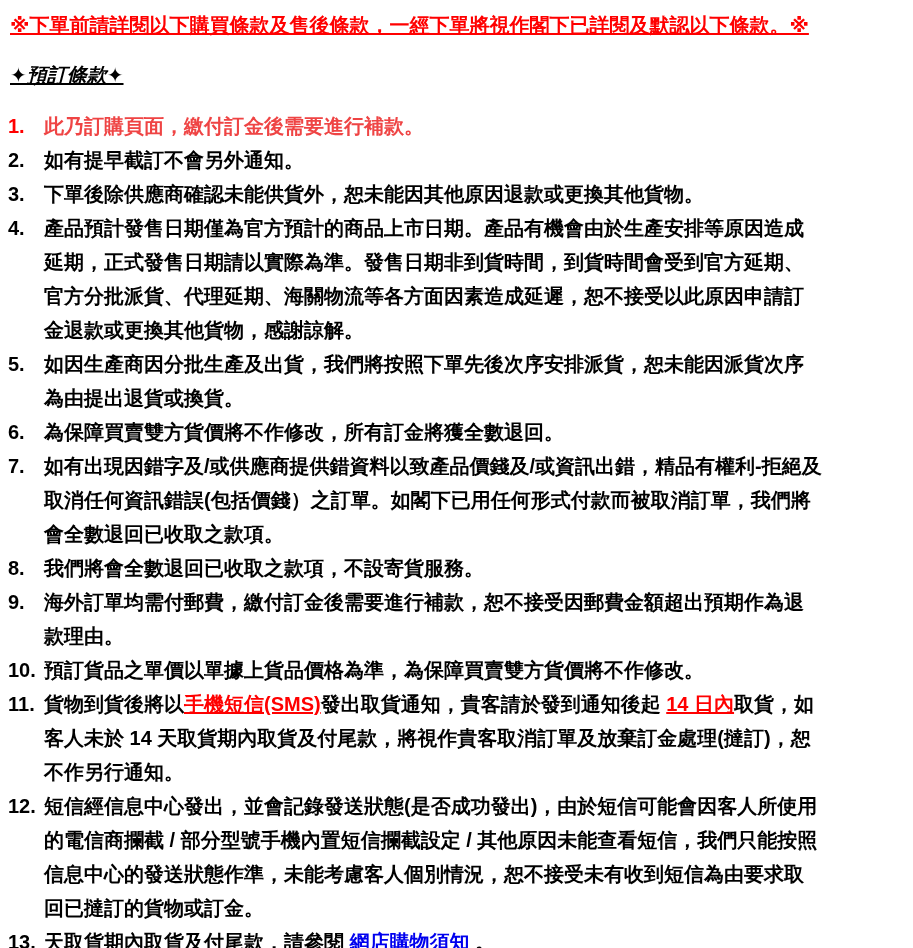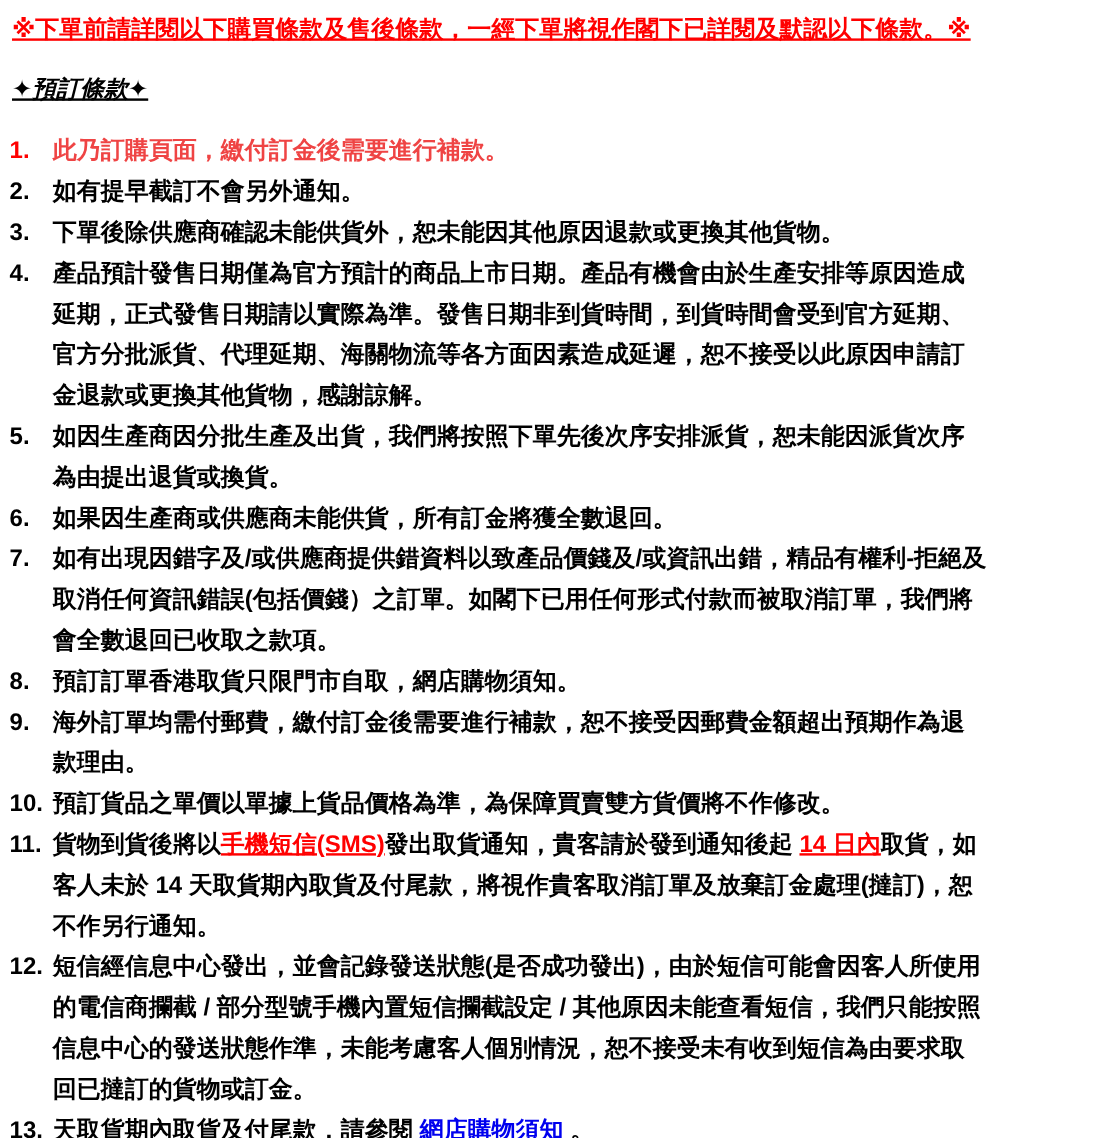--- a/index.html
+++ b/index.html
@@ -66,22 +66,22 @@
   <div class="title">※下單前請詳閱以下購買條款及售後條款，一經下單將視作閣下已詳閱及默認以下條款。※</div>
 
   <div class="section-header">✦預訂條款✦</div>
 
   <ol class="terms-list" id="terms-list">
       <li class="term-item red"><span class="term-number">1.</span><span class="term-body"><span class="seg-red">此乃訂購頁面，繳付訂金後需要進行補款。</span></span></li>
       <li class="term-item"><span class="term-number">2.</span><span class="term-body"><span class="seg-normal">如有提早截訂不會另外通知。</span></span></li>
       <li class="term-item"><span class="term-number">3.</span><span class="term-body"><span class="seg-normal">下單後除供應商確認未能供貨外，恕未能因其他原因退款或更換其他貨物。</span></span></li>
       <li class="term-item"><span class="term-number">4.</span><span class="term-body"><span class="seg-normal">產品預計發售日期僅為官方預計的商品上市日期。產品有機會由於生產安排等原因造成延期，正式發售日期請以實際為準。發售日期非到貨時間，到貨時間會受到官方延期、官方分批派貨、代理延期、海關物流等各方面因素造成延遲，恕不接受以此原因申請訂金退款或更換其他貨物，感謝諒解。</span></span></li>
       <li class="term-item"><span class="term-number">5.</span><span class="term-body"><span class="seg-normal">如因生產商因分批生產及出貨，我們將按照下單先後次序安排派貨，恕未能因派貨次序為由提出退貨或換貨。</span></span></li>
-      <li class="term-item"><span class="term-number">6.</span><span class="term-body"><span class="seg-normal">如果因生產商或供應商未能供貨，所有訂金將獲全數退回。</span></span></li>
+      <li class="term-item"><span class="term-number">6.</span><span class="term-body"><span class="seg-normal">為保障買賣雙方貨價將不作修改，所有訂金將獲全數退回。</span></span></li>
       <li class="term-item"><span class="term-number">7.</span><span class="term-body"><span class="seg-normal">如有出現因錯字及/或供應商提供錯資料以致產品價錢及/或資訊出錯，精品有權利-拒絕及取消任何資訊錯誤(包括價錢）之訂單。如閣下已用任何形式付款而被取消訂單，我們將會全數退回已收取之款項。</span></span></li>
-      <li class="term-item"><span class="term-number">8.</span><span class="term-body"><span class="seg-normal">預訂訂單香港取貨只限門市自取，網店購物須知。</span></span></li>
+      <li class="term-item"><span class="term-number">8.</span><span class="term-body"><span class="seg-normal">我們將會全數退回已收取之款項，不設寄貨服務。</span></span></li>
       <li class="term-item"><span class="term-number">9.</span><span class="term-body"><span class="seg-normal">海外訂單均需付郵費，繳付訂金後需要進行補款，恕不接受因郵費金額超出預期作為退款理由。</span></span></li>
       <li class="term-item"><span class="term-number">10.</span><span class="term-body"><span class="seg-normal">預訂貨品之單價以單據上貨品價格為準，為保障買賣雙方貨價將不作修改。</span></span></li>
       <li class="term-item"><span class="term-number">11.</span><span class="term-body"><span class="seg-normal">貨物到貨後將以</span><span class="seg-red-underline">手機短信(SMS)</span><span class="seg-normal">發出取貨通知，貴客請於發到通知後起 </span><span class="seg-red-underline">14 日內</span><span class="seg-normal">取貨，如客人未於 14 天取貨期內取貨及付尾款，將視作貴客取消訂單及放棄訂金處理(撻訂)，恕不作另行通知。</span></span></li>
       <li class="term-item"><span class="term-number">12.</span><span class="term-body"><span class="seg-normal">短信經信息中心發出，並會記錄發送狀態(是否成功發出)，由於短信可能會因客人所使用的電信商攔截 / 部分型號手機內置短信攔截設定 / 其他原因未能查看短信，我們只能按照信息中心的發送狀態作準，未能考慮客人個別情況，恕不接受未有收到短信為由要求取回已撻訂的貨物或訂金。</span></span></li>
       <li class="term-item"><span class="term-number">13.</span><span class="term-body"><span class="seg-normal">天取貨期內取貨及付尾款，請參閱 </span><a class="seg-link" href="#">網店購物須知</a><span class="seg-normal"> 。</span></span></li>
     </ol>
 </div>
 
 </body></html>

